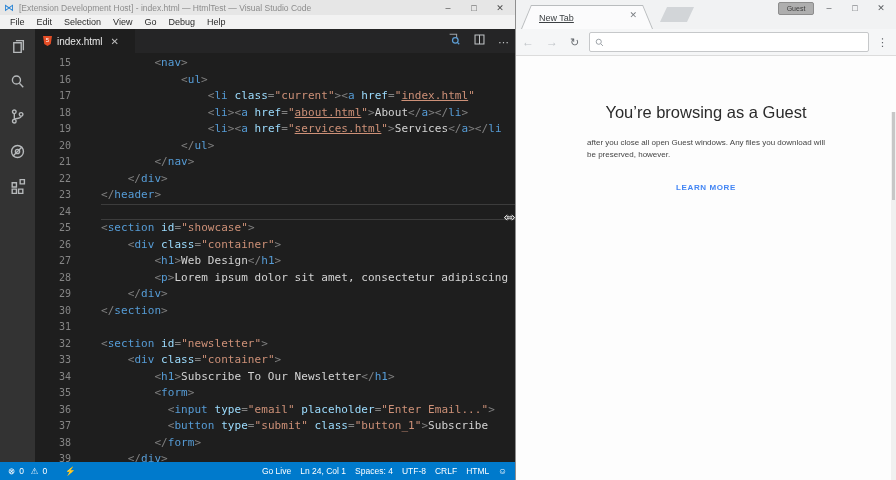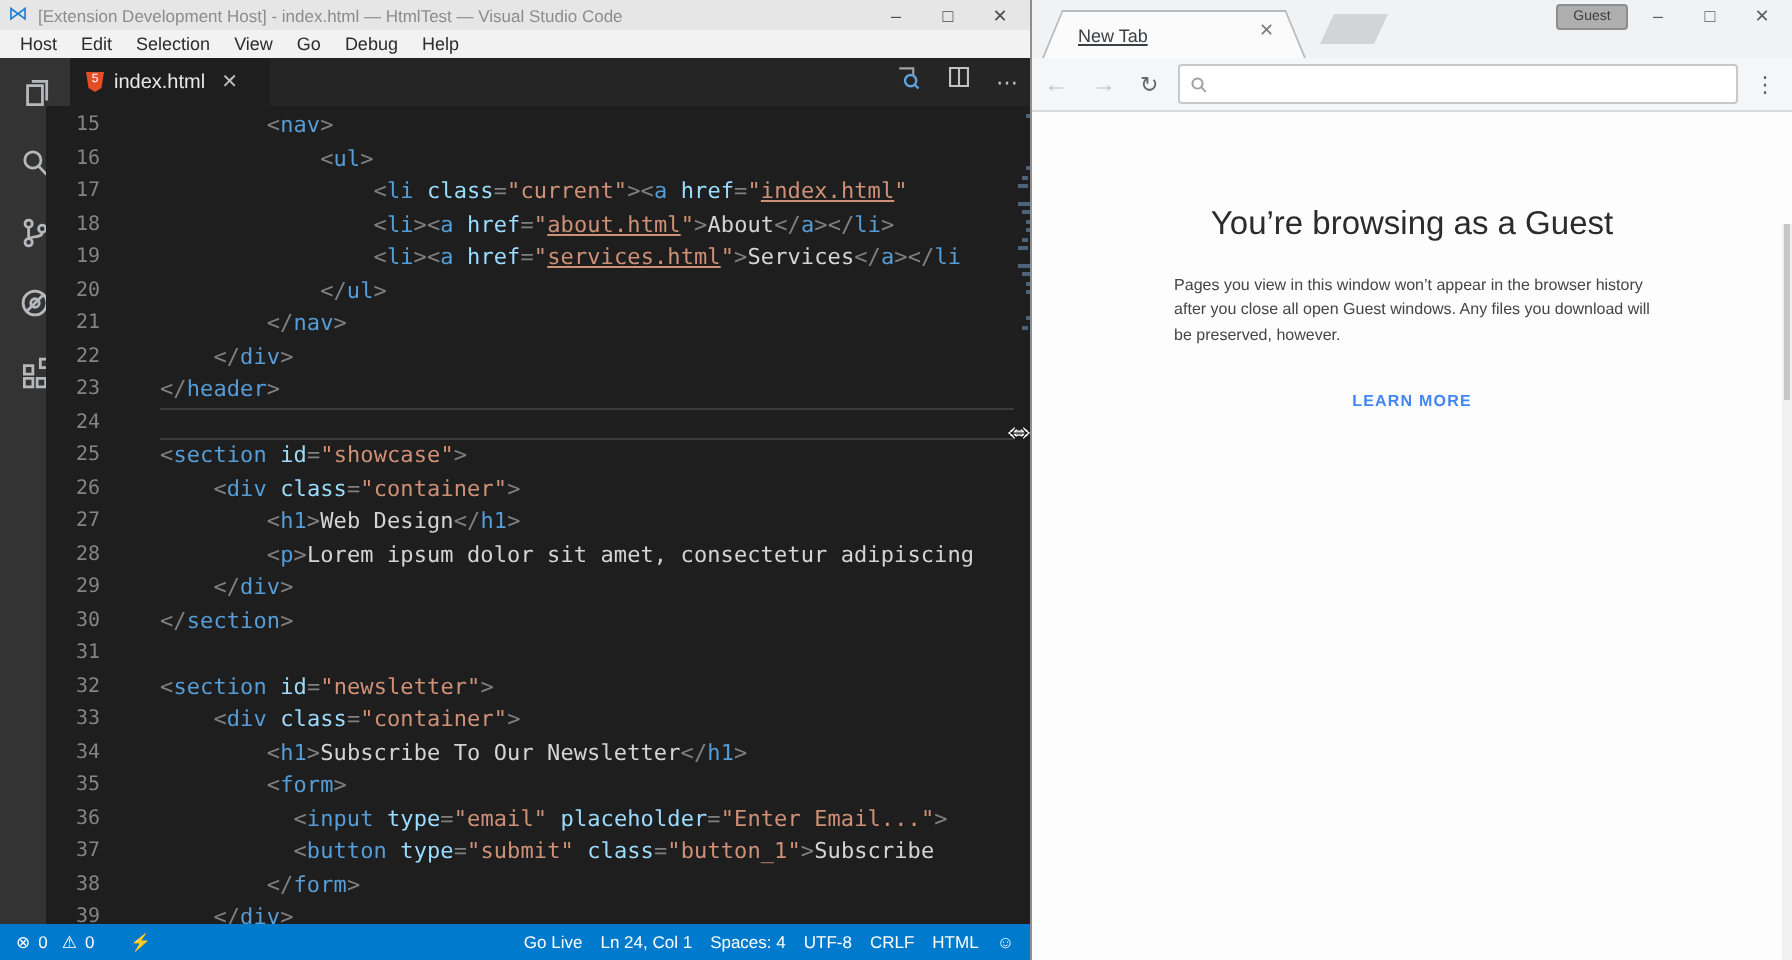--- a/index.html
+++ b/index.html
@@ -22,21 +22,21 @@
   
   #tabbar{position:absolute;left:35px;top:29px;width:480px;height:24px;background:#252526;}
   #tab-active{position:absolute;left:0;top:0;width:100px;height:24px;background:#1e1e1e;
     display:flex;align-items:center;font-size:10px;color:#e8e8e8;}
   .html5-shield{width:9px;height:10px;background:#e44d26;margin:0 5px 0 8px;
     clip-path:polygon(0 0,100% 0,86% 80%,50% 100%,14% 80%);
     display:flex;align-items:flex-start;justify-content:center;color:#fff;font-size:6px;line-height:8px;}
   #tab-close{margin-left:8px;color:#bdbdbd;font-size:10px;}
   #editor-actions{position:absolute;right:6px;top:0;height:24px;display:flex;align-items:center;gap:12px;}
   
-  #editor{position:absolute;left:23px;top:53px;width:480px;height:409px;background:#1e1e1e;overflow:hidden;padding-left:41px;}
+  #editor{position:absolute;left:44px;top:53px;width:480px;height:409px;background:#1e1e1e;overflow:hidden;padding-left:41px;}
   #gutter{position:absolute;left:0;top:2px;width:27px;
     font-family:"DejaVu Sans Mono",monospace;font-size:10px;line-height:16.5px;
     color:#858585;text-align:right;}
   #code{position:absolute;left:57px;top:2px;right:35px;
     font-family:"DejaVu Sans Mono",monospace;font-size:11px;line-height:16.5px;
     letter-spacing:0.05px;white-space:pre;overflow:hidden;}
   .code-line{height:16.5px;}
   .code-line.cur{border-top:1px solid #3c3c3c;border-bottom:1px solid #3c3c3c;
     height:14.5px;margin-right:2px;}
   .tk-p{color:#808080}.tk-t{color:#569cd6}.tk-a{color:#9cdcfe}
@@ -97,21 +97,21 @@
       <span id="vs-logo">⋈</span>
       <span>[Extension Development Host] - index.html — HtmlTest — Visual Studio Code</span>
       <div id="vs-wincontrols">
           <span class="wc">–</span>
           <span class="wc">□</span>
           <span class="wc">✕</span>
         </div>
     </div>
 
     <div id="vs-menubar">
-        <span class="menu-item">Host</span>
+        <span class="menu-item">File</span>
         <span class="menu-item">Edit</span>
         <span class="menu-item">Selection</span>
         <span class="menu-item">View</span>
         <span class="menu-item">Go</span>
         <span class="menu-item">Debug</span>
         <span class="menu-item">Help</span>
       </div>
 
     <div id="activitybar">
         <div class="act-icon">
@@ -280,21 +280,21 @@
           <circle cx="5" cy="5" r="3.4" fill="none" stroke="#9aa0a6" stroke-width="1.3"></circle>
           <line x1="7.6" y1="7.6" x2="10.6" y2="10.6" stroke="#9aa0a6" stroke-width="1.3"></line>
         </svg>
         <span></span>
       </div>
       <span id="ch-menu">⋮</span>
     </div>
 
     <div id="ch-content">
       <div id="guest-heading">You’re browsing as a Guest</div>
-      <div><div id="guest-body"><div>Pages you view in this window won’t appear in the browser history</div><div>after you close all open Guest windows. Any files you download will</div><div>be preserved, however.</div></div></div>
+      <div><div id="guest-body"><div>after you close all open Guest windows. Any files you download will</div><div>be preserved, however.</div></div></div>
       <div id="guest-link">LEARN MORE</div>
       <div id="ch-scrollbar">
         <div id="ch-scroll-thumb"></div>
       </div>
     </div>
   </div>
 
   <div id="resize-cursor">↔</div>
 </div>
 

